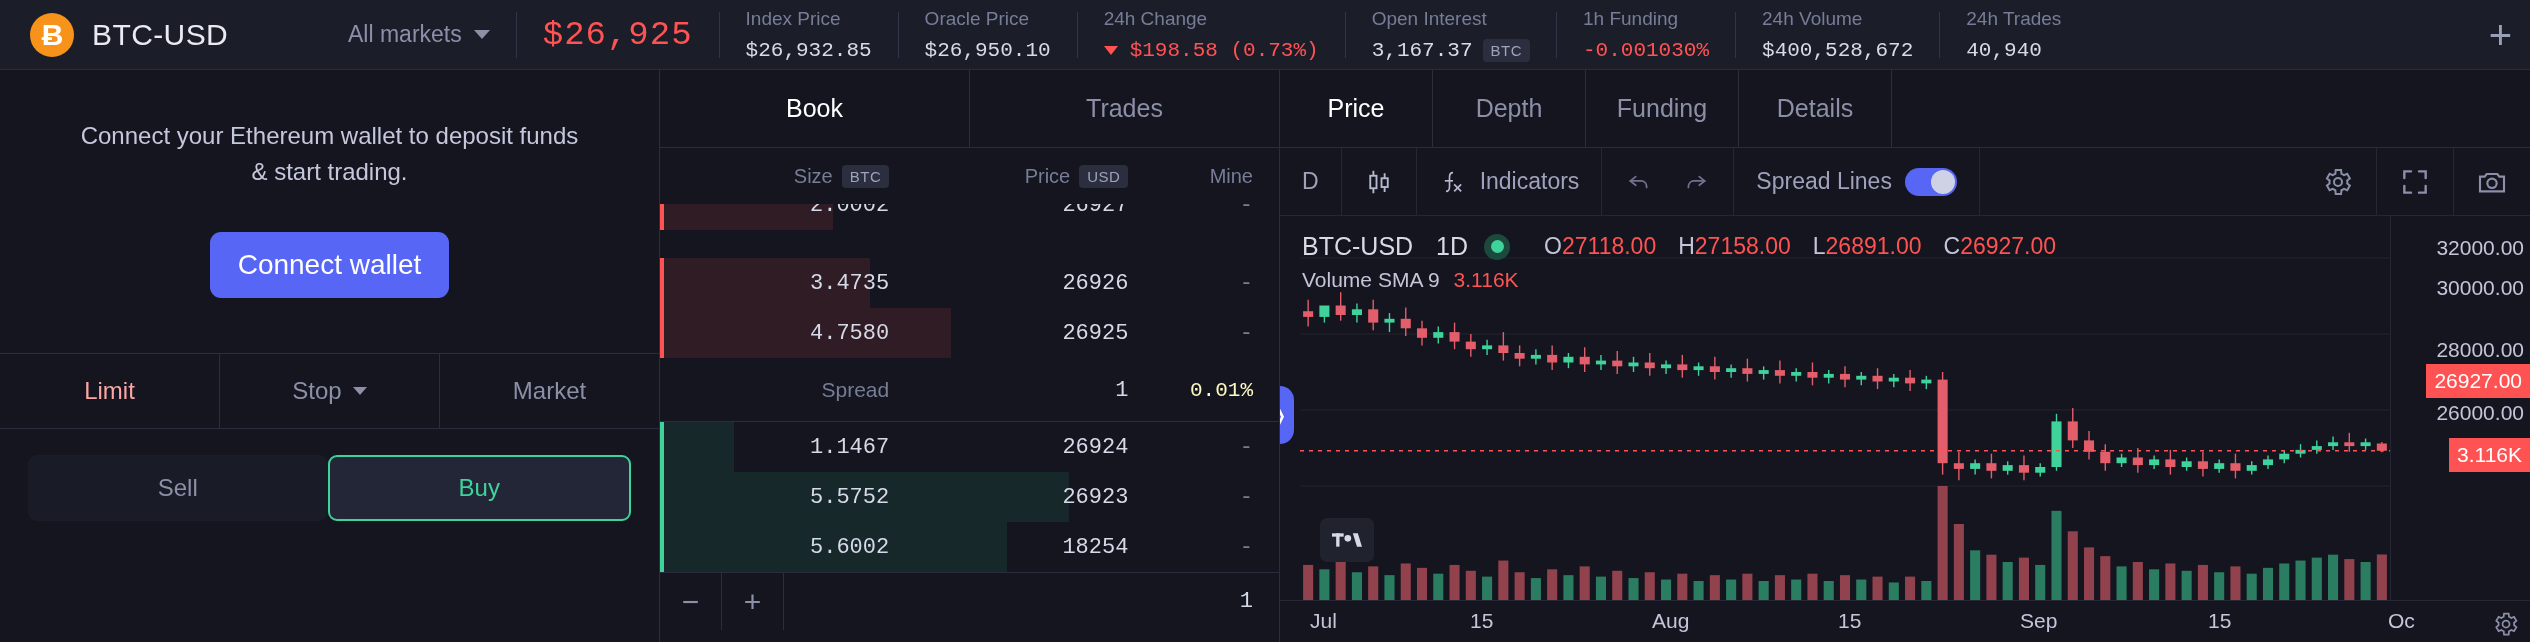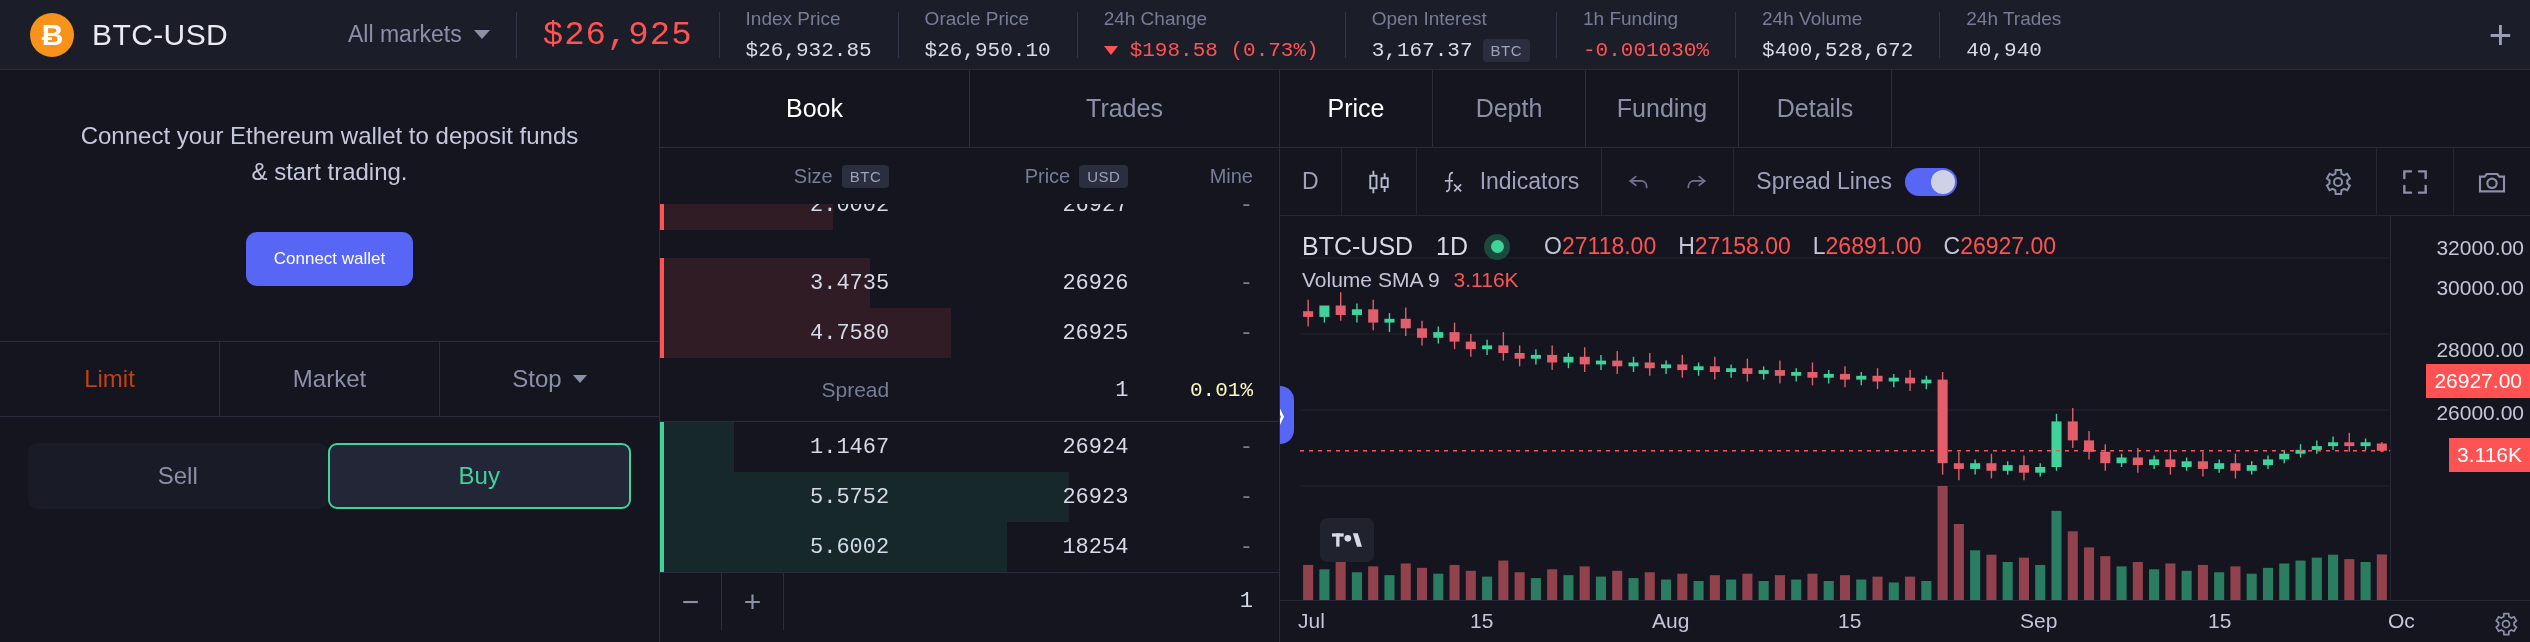--- a/index.html
+++ b/index.html
@@ -50,27 +50,27 @@
   
   .body { flex: 1; display: flex; min-height: 0; }
 
   
   .left-panel { width: 660px; min-width: 660px; background: #14151f; border-right: 1px solid #2b2d3c; display: flex; flex-direction: column; }
   .wallet-box { padding: 48px 70px 0 70px; text-align: center; }
   .wallet-text { font-size: 24px; line-height: 1.5; color: #c5c8dc; }
   .connect-btn {
     margin: 42px auto 0 auto; display: block;
     background: #5866f5; color: #fff; border: none;
-    font-size: 17px; padding: 17px 28px; border-radius: 11px;
+    font-size: 28px; padding: 17px 28px; border-radius: 11px;
     font-family: "Liberation Sans", sans-serif; cursor: pointer;
   }
   .order-type-tabs { display: flex; margin-top: 55px; border-top: 1px solid #2b2d3c; border-bottom: 1px solid #2b2d3c; height: 76px; }
   .otab { flex: 1; display: flex; align-items: center; justify-content: center; gap: 11px; font-size: 24px; color: #8b8fa8; border-right: 1px solid #2b2d3c; cursor: pointer; }
   .otab:last-child { border-right: none; }
-  .otab.active { color: #c2410c; }
+  .otab.active { color: #fca5a5; }
   .otab .caret { border-top-color: #8b8fa8; border-left-width: 7px; border-right-width: 7px; border-top-width: 8px; }
   .side-btns { display: flex; gap: 0; padding: 26px 28px 0 28px; }
   .side-btn { flex: 1; height: 66px; font-size: 24px; display: flex; align-items: center; justify-content: center; border-radius: 9px; }
   .side-btn.sell { background: #191b26; color: #8b8fa8; }
   .side-btn.buy { background: #222636; color: #3fd39b; border: 2px solid #3fd39b; }
 
   
   .ob-panel { width: 620px; min-width: 620px; background: #14151f; border-right: 1px solid #2b2d3c; display: flex; flex-direction: column; }
   .ob-tabs { display: flex; height: 78px; border-bottom: 1px solid #2b2d3c; }
   .ob-tab { flex: 1; display: flex; align-items: center; justify-content: center; font-size: 25px; color: #8b8fa8; border-right: 1px solid #2b2d3c; cursor: pointer; }
@@ -217,25 +217,25 @@
       <div class="wallet-box">
         <div class="wallet-text">Connect your Ethereum wallet to deposit funds &amp; start trading.</div>
         <button class="connect-btn">Connect wallet</button>
       </div>
 
       <div class="order-type-tabs">
         <div class="otab active">
           <span>Limit</span>
         </div>
         <div class="otab">
-          <span>Market</span>
-        </div>
-        <div class="otab">
           <span>Stop</span>
           <span class="caret"></span>
+        </div>
+        <div class="otab">
+          <span>Market</span>
         </div>
       </div>
 
       <div class="side-btns">
         <div class="side-btn sell">Sell</div>
         <div class="side-btn buy">Buy</div>
       </div>
     </div>
 
     <div class="ob-panel">
@@ -660,21 +660,21 @@
         <div class="price-axis">
           <div class="pa-label" style="top:20px;">32000.00</div>
           <div class="pa-label" style="top:60px;">30000.00</div>
           <div class="pa-label" style="top:122px;">28000.00</div>
           <div class="pa-badge" style="top:148px;">26927.00</div>
           <div class="pa-label" style="top:185px;">26000.00</div>
           <div class="pa-badge" style="top:222px;">3.116K</div>
         </div>
 
         <div class="time-axis">
-          <div class="ta-label" style="left:18px;">Jul</div>
+          <div class="ta-label" style="left:30px;">Jul</div>
           <div class="ta-label" style="left:190px;">15</div>
           <div class="ta-label" style="left:372px;">Aug</div>
           <div class="ta-label" style="left:558px;">15</div>
           <div class="ta-label" style="left:740px;">Sep</div>
           <div class="ta-label" style="left:928px;">15</div>
           <div class="ta-label" style="left:1108px;">Oc</div>
           <div class="gear-bottom">
             <svg width="28" height="28" viewBox="0 0 24 24" fill="none" stroke="#8b8fa8" stroke-width="1.5">
               <circle cx="12" cy="12" r="3"></circle>
               <path d="M19 12a7 7 0 0 0-.1-1.1l2-1.6-2-3.4-2.4 1a7 7 0 0 0-1.9-1.1L14.3 3h-4l-.3 2.8a7 7 0 0 0-1.9 1.1l-2.4-1-2 3.4 2 1.6A7 7 0 0 0 5.6 12c0 .4 0 .7.1 1.1l-2 1.6 2 3.4 2.4-1a7 7 0 0 0 1.9 1.1l.3 2.8h4l.3-2.8a7 7 0 0 0 1.9-1.1l2.4 1 2-3.4-2-1.6c.1-.4.1-.7.1-1.1z"></path>

